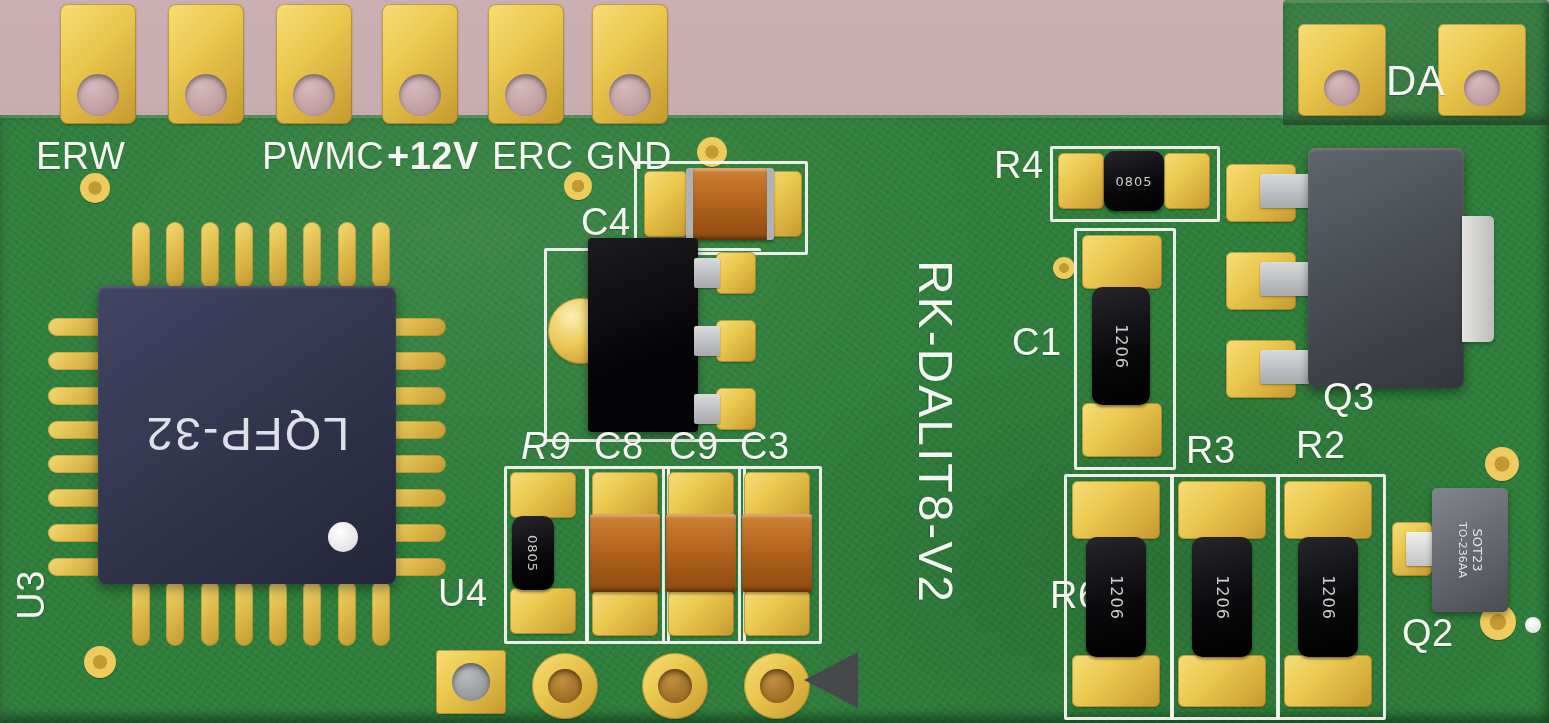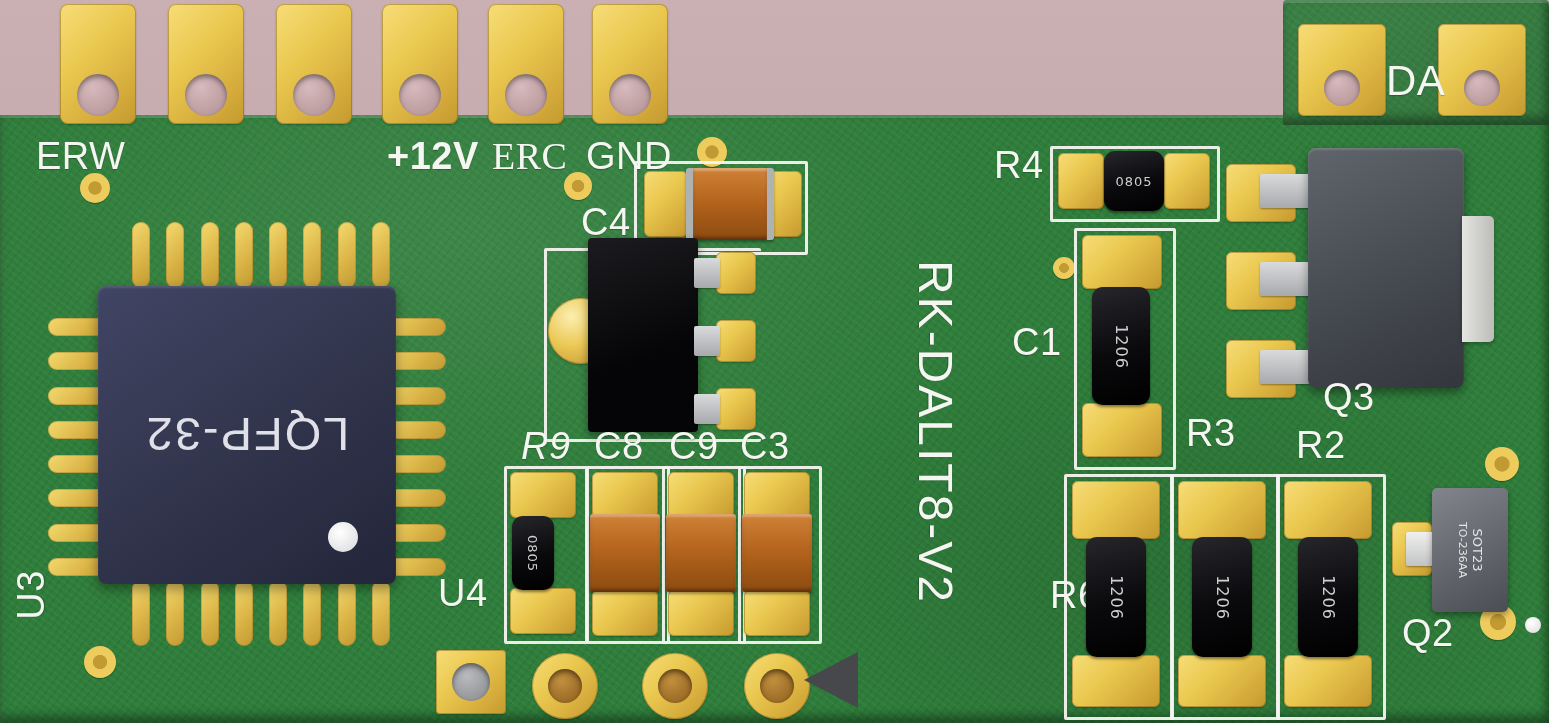--- a/index.html
+++ b/index.html
@@ -94,22 +94,23 @@
   <div class="pad" style="left:488px;top:4px;width:76px;height:120px;border-radius:8px;"></div>
   <div class="pad" style="left:592px;top:4px;width:76px;height:120px;border-radius:8px;"></div>
   <div class="hole" style="left:77px;top:74px;width:42px;height:42px;"></div>
   <div class="hole" style="left:185px;top:74px;width:42px;height:42px;"></div>
   <div class="hole" style="left:293px;top:74px;width:42px;height:42px;"></div>
   <div class="hole" style="left:399px;top:74px;width:42px;height:42px;"></div>
   <div class="hole" style="left:505px;top:74px;width:42px;height:42px;"></div>
   <div class="hole" style="left:609px;top:74px;width:42px;height:42px;"></div>
 
   <div class="label" style="left:36px;top:137px;font-size:38px;">ERW</div>
+  <div class="label" style="left:262px;top:137px;font-size:38px;">PWMC</div>
   <div class="label" style="left:387px;top:137px;font-size:38px;font-weight:bold;">+12V</div>
-  <div class="label" style="left:492px;top:137px;font-size:38px;font-family:Liberation Serif, serif;">ERC</div>
+  <div class="label" style="left:492px;top:137px;font-size:38px;">ERC</div>
   <div class="label" style="left:586px;top:137px;font-size:38px;">GND</div>
 
   <div class="pad" style="left:1298px;top:24px;width:88px;height:92px;"></div>
   <div class="pad" style="left:1438px;top:24px;width:88px;height:92px;"></div>
   <div class="hole" style="left:1324px;top:70px;width:36px;height:36px;"></div>
   <div class="hole" style="left:1464px;top:70px;width:36px;height:36px;"></div>
   <div class="label" style="left:1386px;top:60px;font-size:42px;">DA</div>
 
   <div class="via" style="left:80px;top:173px;width:30px;height:30px;"></div>
   <div class="via" style="left:84px;top:646px;width:32px;height:32px;"></div>
@@ -230,21 +231,21 @@
   <div class="pad" style="left:1226px;top:164px;width:70px;height:58px;"></div>
   <div class="pad" style="left:1226px;top:252px;width:70px;height:58px;"></div>
   <div class="pad" style="left:1226px;top:340px;width:70px;height:58px;"></div>
   <div class="lead" style="left:1260px;top:174px;width:56px;height:34px;"></div>
   <div class="lead" style="left:1260px;top:262px;width:56px;height:34px;"></div>
   <div class="lead" style="left:1260px;top:350px;width:56px;height:34px;"></div>
   <div class="mosfet-body" style="left:1308px;top:148px;width:156px;height:240px;"></div>
   <div class="mosfet-tab" style="left:1462px;top:216px;width:32px;height:126px;"></div>
   <div class="label" style="left:1323px;top:378px;font-size:38px;">Q3</div>
 
-  <div class="label" style="left:1186px;top:414px;font-size:38px;">R3</div>
+  <div class="label" style="left:1186px;top:431px;font-size:38px;">R3</div>
   <div class="label" style="left:1296px;top:426px;font-size:38px;">R2</div>
 
   <div class="label" style="left:1050px;top:576px;font-size:38px;">R6</div>
 
   <div class="silk" style="left:1064px;top:474px;width:104px;height:240px;"></div>
   <div class="pad" style="left:1072px;top:481px;width:88px;height:58px;"></div>
   <div class="pad" style="left:1072px;top:655px;width:88px;height:52px;"></div>
   <div class="smd-black" style="left:1086px;top:537px;width:60px;height:120px;">
     <span class="smd-mark rot90" style="font-size:16px;">1206</span>
   </div>

